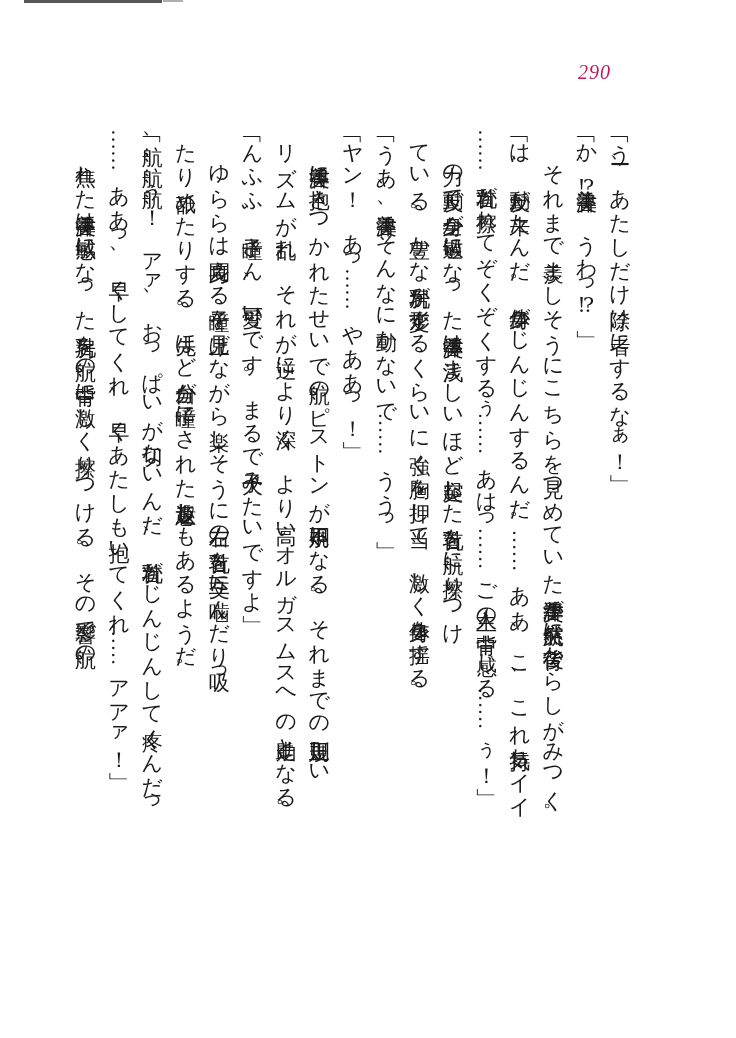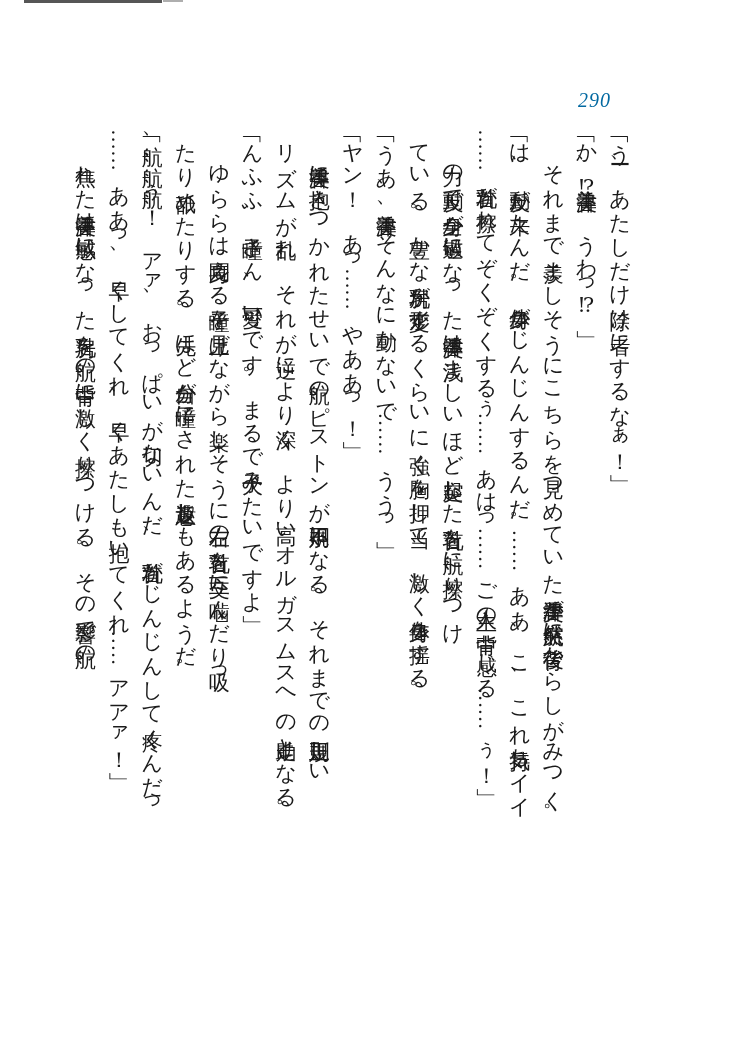--- a/index.html
+++ b/index.html
@@ -27,22 +27,21 @@
     opacity: 0.8;
   }
 
   .page-number {
     position: absolute;
     top: 61px;
     left: 578px;
     font-size: 20px;
     font-style: italic;
     letter-spacing: 1px;
-    color: #0369a1;
-    margin-top: 28px;
+    color: #be185d;
   }
 
   .text-columns {
     position: absolute;
     top: 129px;
     right: 100px;
     height: 852px;
     writing-mode: vertical-rl;
     text-orientation: mixed;
     font-size: 21px;

